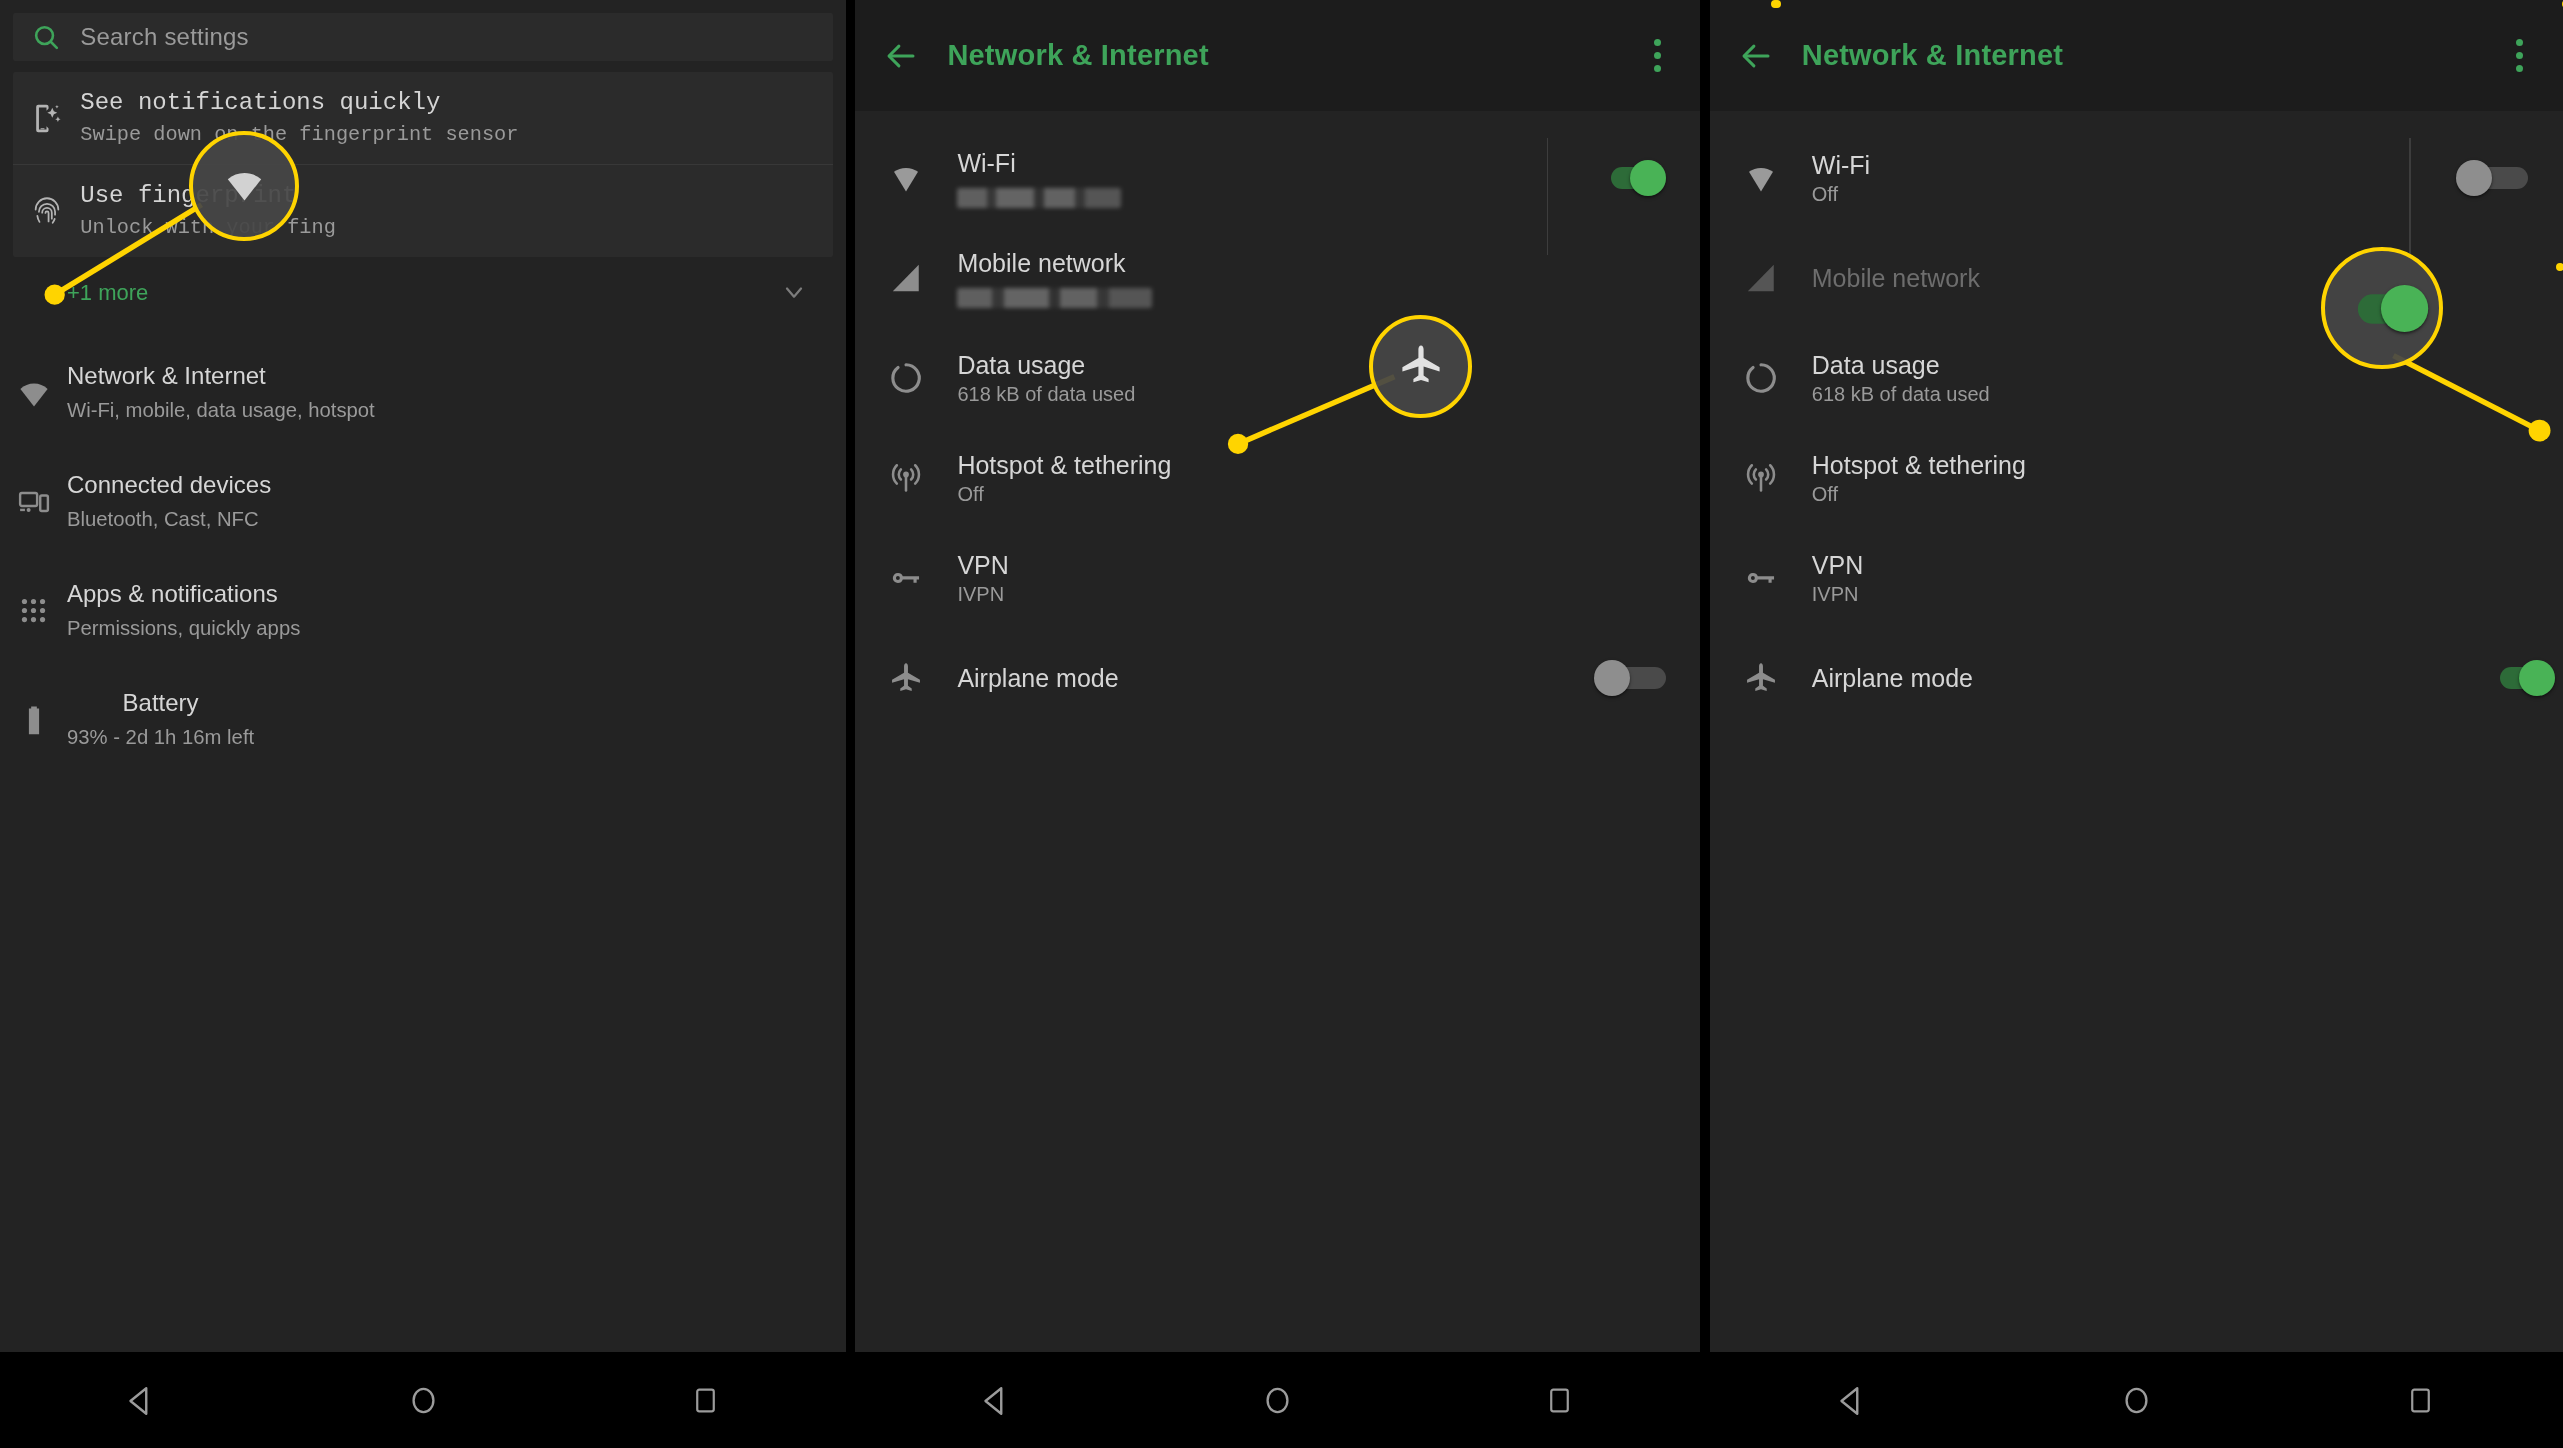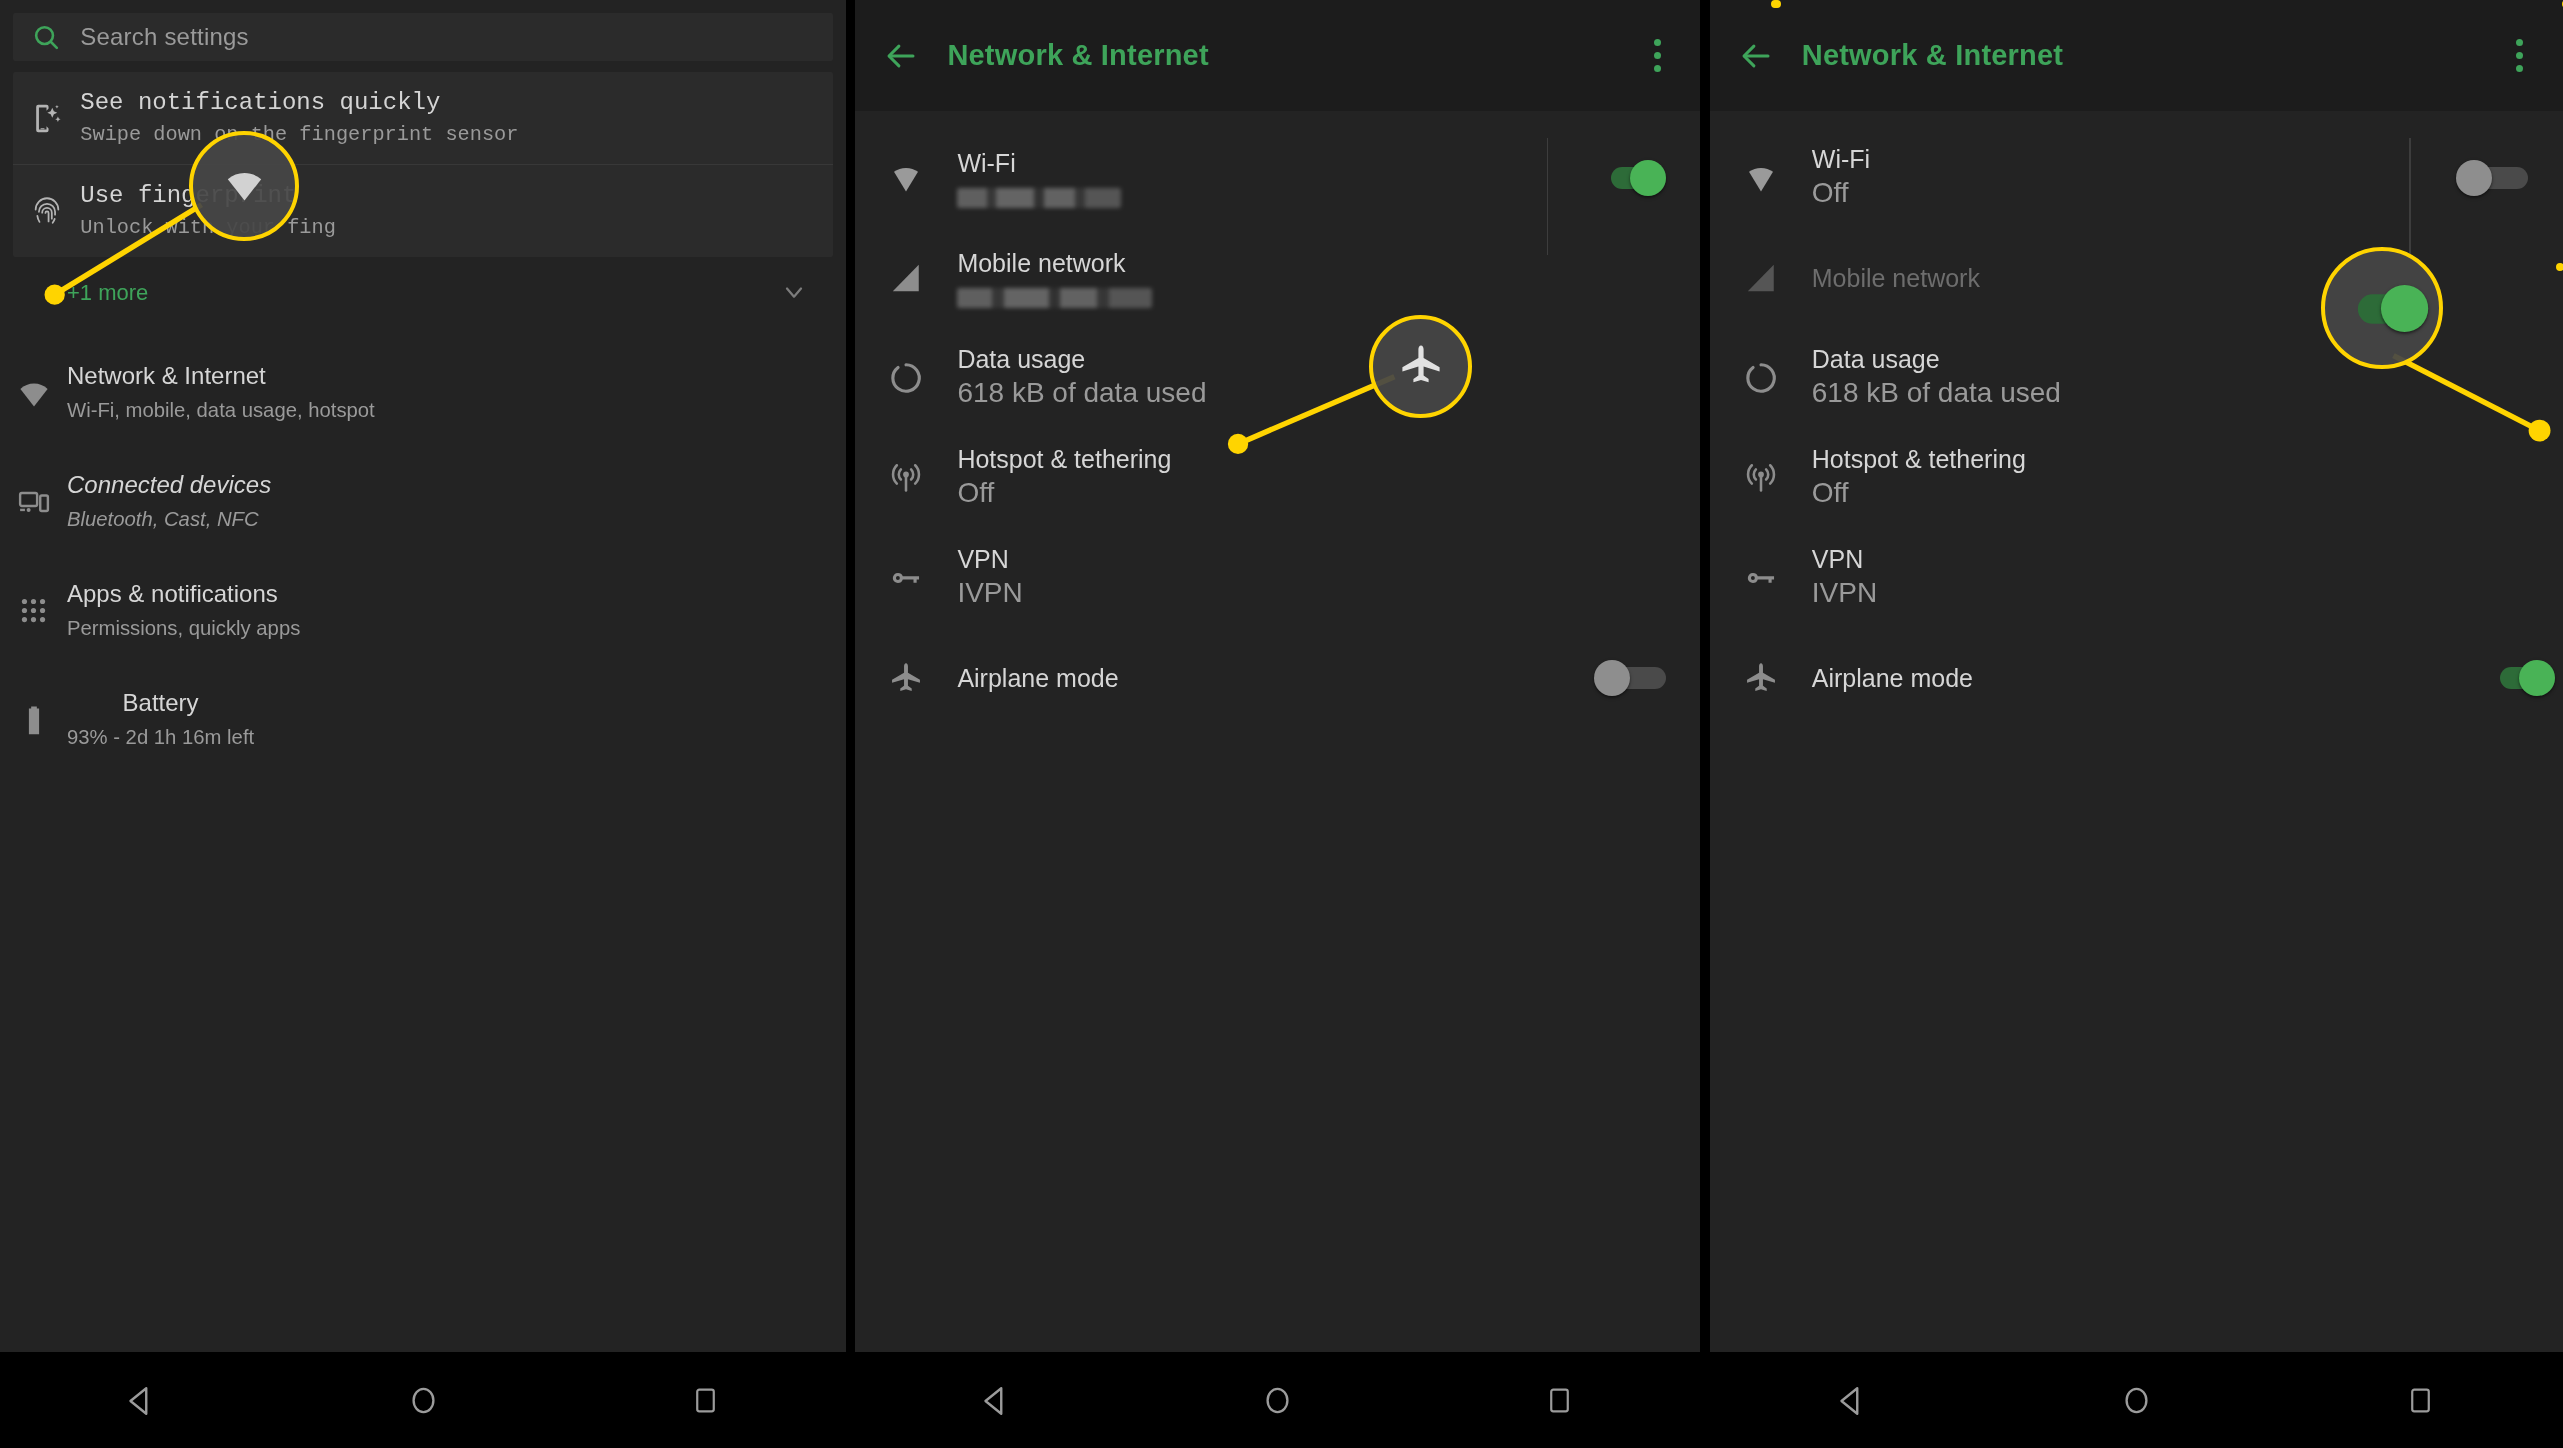--- a/index.html
+++ b/index.html
@@ -62,21 +62,21 @@
   .appbar .kebab{width:86px;display:flex;align-items:center;justify-content:center;}
   .kebab .dot{width:7px;height:7px;border-radius:50%;background:#3ea45a;margin:3.1px 0;}
   .kebabcol{display:flex;flex-direction:column;align-items:center;}
 
   
   .nlist{padding-top:17px;}
   .nrow{display:flex;align-items:center;min-height:75px;padding:12.5px 0;position:relative;}
   .nrow .nic{width:102px;min-width:102px;display:flex;align-items:center;justify-content:center;}
   .ntext{flex:1;display:flex;flex-direction:column;justify-content:center;}
   .ntitle{color:#d6d6d6;font-size:25px;line-height:1.2;}
-  .nsub{color:#9a9a9a;font-size:28px;line-height:1.3;margin-top:1px;}
+  .nsub{color:#9a9a9a;font-size:20px;line-height:1.3;margin-top:1px;}
   .ntitle.dim{color:#6d6d6d;}
   .redact{height:20.3px;border-radius:2.3px;margin-top:9.4px;
           background:linear-gradient(90deg,#6a6a6a 0 18%,#3a3a3a 18% 24%,#707070 24% 47%,#343434 47% 53%,#6e6e6e 53% 72%,#3a3a3a 72% 78%,#5e5e5e 78% 100%);
           filter:blur(2.3px);opacity:.85;}
   .redact.w1{width:164px;}
   .redact.w2{width:195px;}
 
   .toggle-wrap{width:141px;min-width:141px;display:flex;align-items:center;justify-content:center;position:relative;}
   .vdiv{position:absolute;left:-12.5px;top:-22px;height:117px;width:1.6px;background:#3d3d3d;}
   .sw{position:relative;width:72px;height:36px;}
@@ -165,21 +165,21 @@
             <svg width="34" height="34" viewBox="0 0 24 24" fill="#8d8d8d">
                 <path d="M12 21.5 2.4 9.1C5 6.7 8.4 5.3 12 5.3s7 1.4 9.6 3.8z"></path>
               </svg>
           </span>
           <span class="ltext">
             <span class="ltitle">Network &amp; Internet</span>
             <span class="lsub">Wi-Fi, mobile, data usage, hotspot</span>
           </span>
         </div>
 
-        <div class="litem" style="margin-top:17px;font-style:italic;">
+        <div class="litem" style="margin-top:17px;">
           <span class="lic">
             <svg width="34" height="34" viewBox="0 0 24 24" fill="none" stroke="#8d8d8d" stroke-width="1.7">
               <rect x="2.2" y="5.6" width="12" height="9.2" rx="1.2"></rect>
               <rect x="16.4" y="7.4" width="5.4" height="11" rx="1.1"></rect>
               <circle cx="8.2" cy="17.6" r="1.4" fill="#8d8d8d" stroke="none"></circle>
               <line x1="2.2" y1="17.6" x2="5.6" y2="17.6"></line>
             </svg>
           </span>
           <span class="ltext">
             <span class="ltitle">Connected devices</span>

